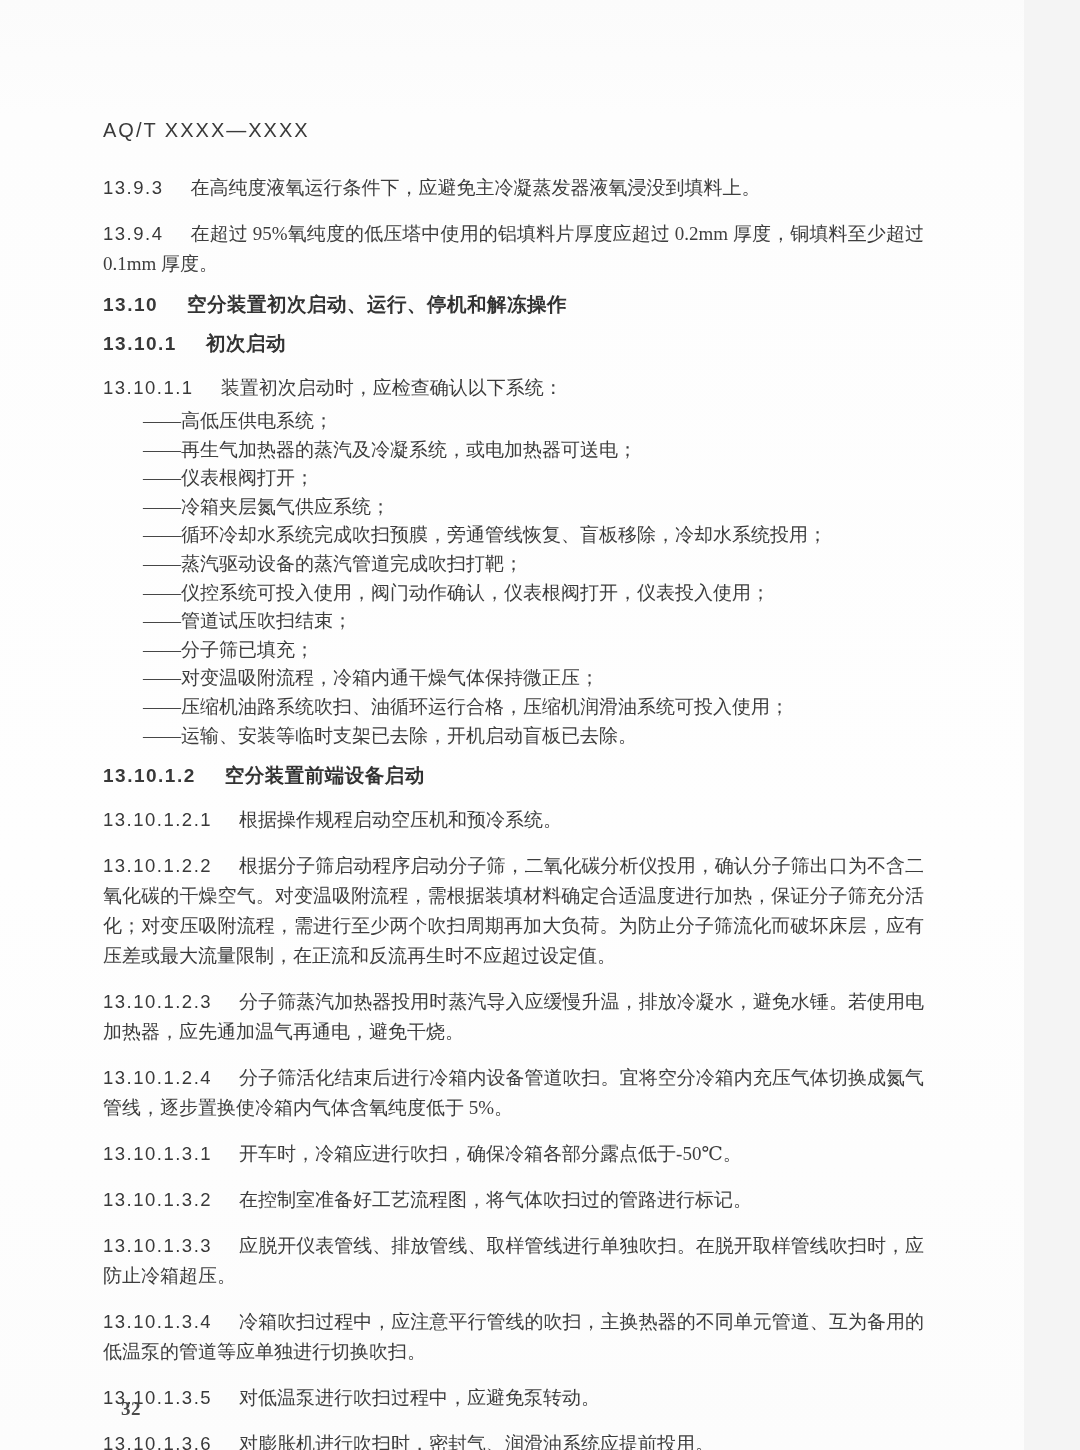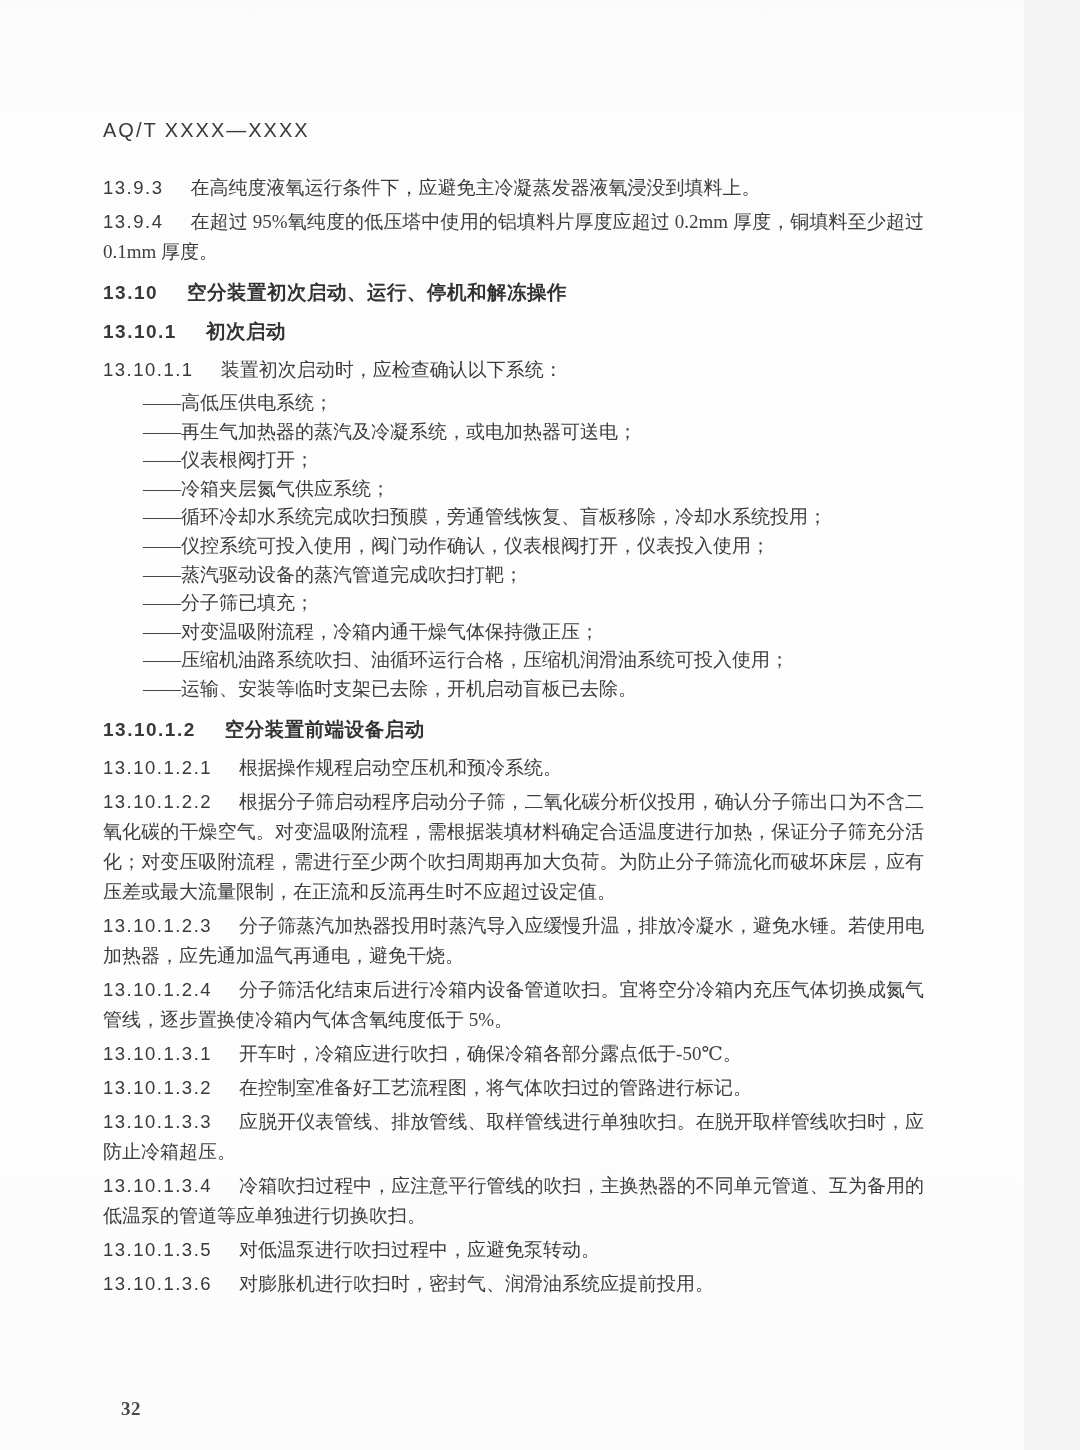--- a/index.html
+++ b/index.html
@@ -29,21 +29,21 @@
     font-weight: 500;
     color: #3a3a3a;
     margin-bottom: 31px;
   }
 
   
   p.clause {
     font-size: 19px;
     line-height: 30px;
     text-align: justify;
-    margin: 4px 0 4px 0;
+    margin: 16px 0 4px 0;
     color: #3d3d3d;
   }
 
   span.clause-num {
     font-family: "Liberation Sans", "DejaVu Sans", sans-serif;
     font-size: 18.5px;
     letter-spacing: 1.5px;
     color: #383838;
     margin-right: 27px;
     white-space: nowrap;
@@ -99,22 +99,23 @@
       <p class="clause"><span class="clause-num">13.9.3</span><span class="clause-text">在高纯度液氧运行条件下，应避免主冷凝蒸发器液氧浸没到填料上。</span></p>
       <p class="clause"><span class="clause-num">13.9.4</span><span class="clause-text">在超过 95%氧纯度的低压塔中使用的铝填料片厚度应超过 0.2mm 厚度，铜填料至少超过 0.1mm 厚度。</span></p>
       <h2 class="heading"><span class="clause-num">13.10</span><span class="clause-text">空分装置初次启动、运行、停机和解冻操作</span></h2>
       <h2 class="heading"><span class="clause-num">13.10.1</span><span class="clause-text">初次启动</span></h2>
       <p class="clause"><span class="clause-num">13.10.1.1</span><span class="clause-text">装置初次启动时，应检查确认以下系统：</span></p>
       <p class="dash-item">——高低压供电系统；</p>
       <p class="dash-item">——再生气加热器的蒸汽及冷凝系统，或电加热器可送电；</p>
       <p class="dash-item">——仪表根阀打开；</p>
       <p class="dash-item">——冷箱夹层氮气供应系统；</p>
       <p class="dash-item">——循环冷却水系统完成吹扫预膜，旁通管线恢复、盲板移除，冷却水系统投用；</p>
+      <p class="dash-item">——蒸汽驱动设备的蒸汽管道完成吹扫打靶；</p>
       <p class="dash-item">——仪控系统可投入使用，阀门动作确认，仪表根阀打开，仪表投入使用；</p>
-      <p class="dash-item">——蒸汽驱动设备的蒸汽管道完成吹扫打靶；</p>
+      <p class="dash-item">——管道试压吹扫结束；</p>
       <p class="dash-item">——分子筛已填充；</p>
       <p class="dash-item">——对变温吸附流程，冷箱内通干燥气体保持微正压；</p>
       <p class="dash-item">——压缩机油路系统吹扫、油循环运行合格，压缩机润滑油系统可投入使用；</p>
       <p class="dash-item">——运输、安装等临时支架已去除，开机启动盲板已去除。</p>
       <h2 class="heading"><span class="clause-num">13.10.1.2</span><span class="clause-text">空分装置前端设备启动</span></h2>
       <p class="clause"><span class="clause-num">13.10.1.2.1</span><span class="clause-text">根据操作规程启动空压机和预冷系统。</span></p>
       <p class="clause"><span class="clause-num">13.10.1.2.2</span><span class="clause-text">根据分子筛启动程序启动分子筛，二氧化碳分析仪投用，确认分子筛出口为不含二氧化碳的干燥空气。对变温吸附流程，需根据装填材料确定合适温度进行加热，保证分子筛充分活化；对变压吸附流程，需进行至少两个吹扫周期再加大负荷。为防止分子筛流化而破坏床层，应有压差或最大流量限制，在正流和反流再生时不应超过设定值。</span></p>
       <p class="clause"><span class="clause-num">13.10.1.2.3</span><span class="clause-text">分子筛蒸汽加热器投用时蒸汽导入应缓慢升温，排放冷凝水，避免水锤。若使用电加热器，应先通加温气再通电，避免干烧。</span></p>
       <p class="clause"><span class="clause-num">13.10.1.2.4</span><span class="clause-text">分子筛活化结束后进行冷箱内设备管道吹扫。宜将空分冷箱内充压气体切换成氮气管线，逐步置换使冷箱内气体含氧纯度低于 5%。</span></p>
       <p class="clause"><span class="clause-num">13.10.1.3.1</span><span class="clause-text">开车时，冷箱应进行吹扫，确保冷箱各部分露点低于-50℃。</span></p>

